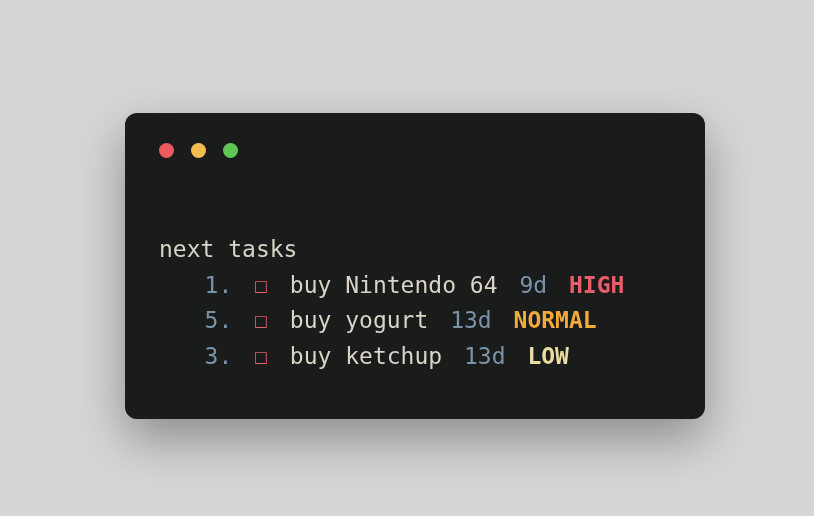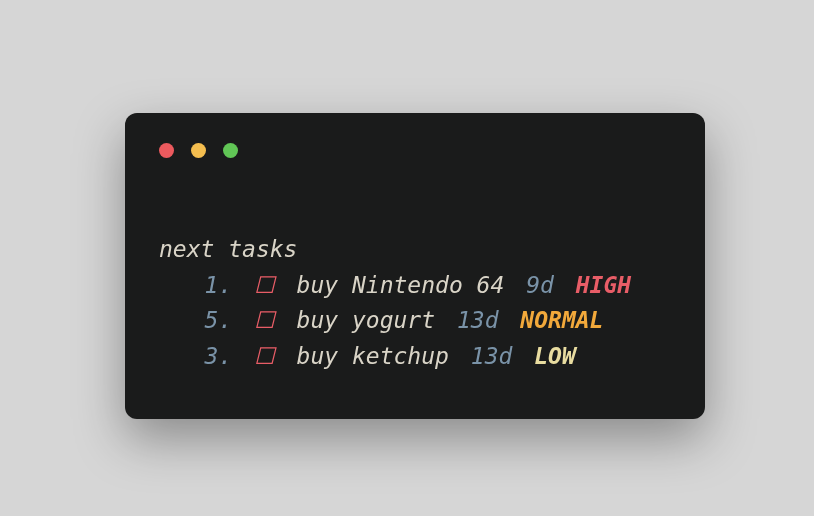--- a/index.html
+++ b/index.html
@@ -1,15 +1,15 @@
 <!DOCTYPE html>
 <html><head>
   <meta charset="utf-8">
   <style>
-    * { margin: 4px; padding: 0; box-sizing: border-box; font-style: italic; }
+    * { margin: 4px; padding: 0; box-sizing: border-box; }
     body {
       width: 814px;
       height: 516px;
       background: #d6d6d6;
       display: flex;
       align-items: center;
       justify-content: center;
       font-family: "SF Mono", "Menlo", "Consolas", "DejaVu Sans Mono", monospace;
     }
     .terminal {

